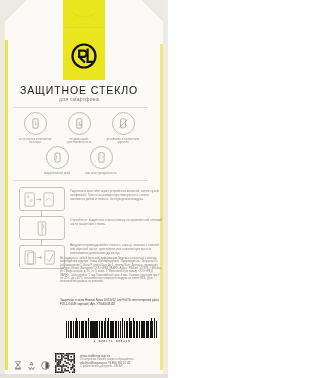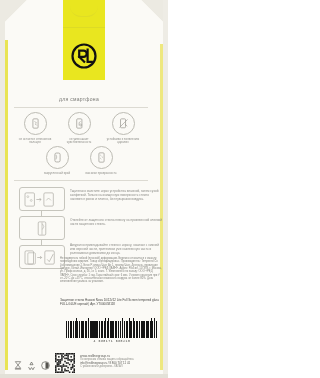--- a/index.html
+++ b/index.html
@@ -105,20 +105,21 @@
   <div class="band-notch"></div>
 
   <div class="logo">
     <svg viewBox="0 0 28 28" width="28" height="28">
       <circle cx="14" cy="14" r="11.5" fill="none" stroke="#111" stroke-width="2.2"></circle>
       <path d="M9.2 8.6 h4.4 a3.1 3.1 0 0 1 0 6.2 h-4.4 z M9.2 14.8 l5.0 5.0" fill="none" stroke="#111" stroke-width="2.2" stroke-linecap="square"></path>
       <path d="M17.6 7.6 v12.3 h4.2" fill="none" stroke="#111" stroke-width="2.2" stroke-linecap="square"></path>
     </svg>
   </div>
 
+  <div class="title">ЗАЩИТНОЕ СТЕКЛО</div>
   <div class="subtitle">для смартфона</div>
 
   <div class="rule rule1"></div>
   <div class="rule rule2"></div>
 
   <div class="feat f1">
     <div class="ic">
       <svg viewBox="0 0 14 14" width="13" height="13">
         <rect x="4.2" y="2" width="5.6" height="10" rx="1" fill="none" stroke="#9c9b94" stroke-width=".8"></rect>
         <path d="M6 4.5 l2 2 -1.2 1 1.6 1.6" fill="none" stroke="#9c9b94" stroke-width=".7"></path>

